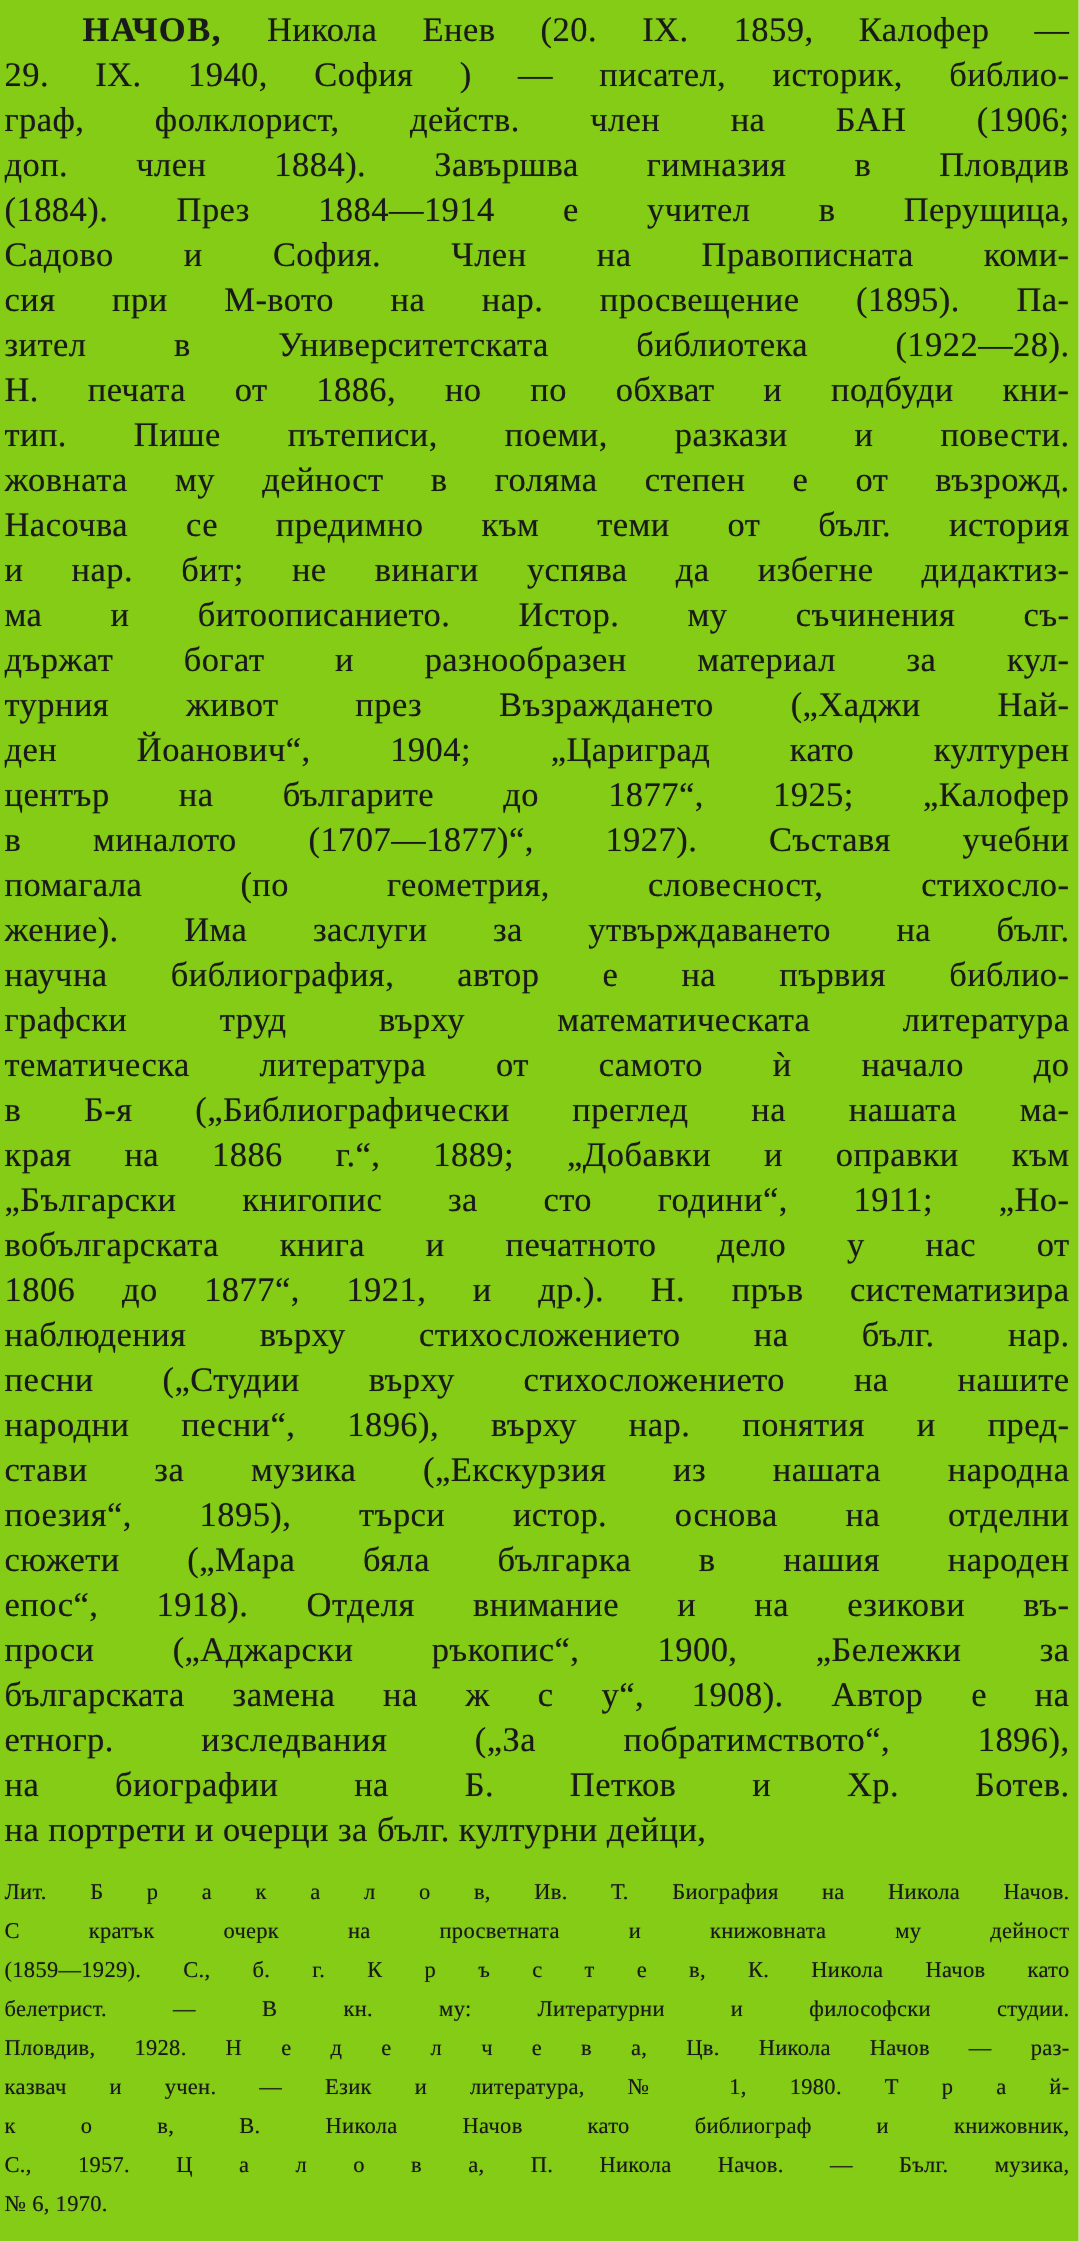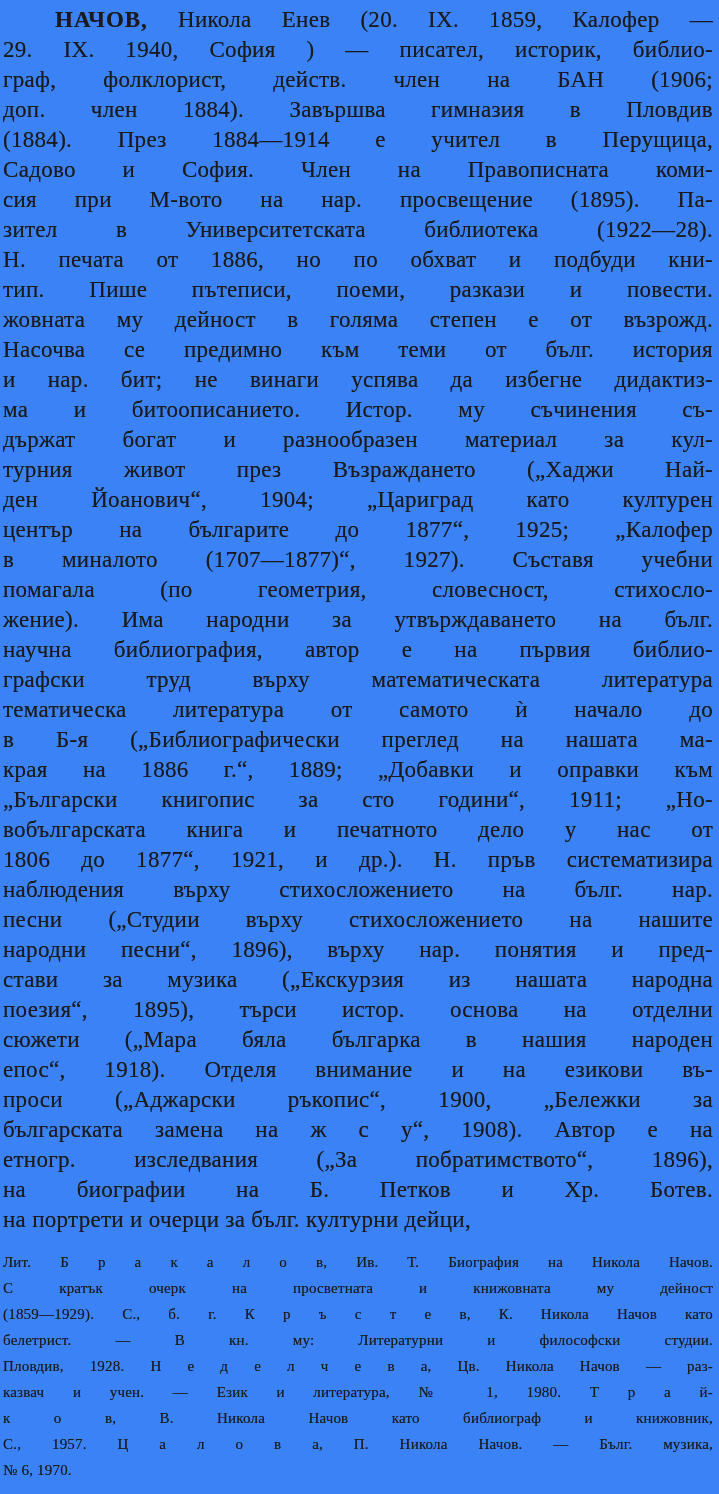--- a/index.html
+++ b/index.html
@@ -5,21 +5,21 @@
   html, body {
     margin: 0;
     padding: 0;
     background: #e9e9e7;
   }
   .page {
     position: relative;
     width: 719px;
     height: 1494px;
     box-sizing: border-box;
-    background: #3b82f6;
+    background: #84cc16;
     color: #1a1a1a;
     padding: 5px 6px 0 3px;
     overflow: hidden;
     font-family: "Liberation Serif", "DejaVu Serif", serif;
     text-shadow: 0 0 0.5px rgba(20,20,20,0.55);
   }
   .entry {
     font-size: 23px;
     line-height: 30px;
     letter-spacing: 0.3px;
@@ -71,21 +71,21 @@
         <div class="line">жовната му дейност в голяма степен е от възрожд.</div>
         <div class="line">Насочва се предимно към теми от бълг. история</div>
         <div class="line">и нар. бит; не винаги успява да избегне дидактиз-</div>
         <div class="line">ма и битоописанието. Истор. му съчинения съ-</div>
         <div class="line">държат богат и разнообразен материал за кул-</div>
         <div class="line">турния живот през Възраждането („Хаджи Най-</div>
         <div class="line">ден Йоанович“, 1904; „Цариград като културен</div>
         <div class="line">център на българите до 1877“, 1925; „Калофер</div>
         <div class="line">в миналото (1707—1877)“, 1927). Съставя учебни</div>
         <div class="line">помагала (по геометрия, словесност, стихосло-</div>
-        <div class="line">жение). Има народни за утвърждаването на бълг.</div>
+        <div class="line">жение). Има заслуги за утвърждаването на бълг.</div>
         <div class="line">научна библиография, автор е на първия библио-</div>
         <div class="line">графски труд върху математическата литература</div>
         <div class="line">тематическа литература от самото ѝ начало до</div>
         <div class="line">в Б-я („Библиографически преглед на нашата ма-</div>
         <div class="line">края на 1886 г.“, 1889; „Добавки и оправки към</div>
         <div class="line">„Български книгопис за сто години“, 1911; „Но-</div>
         <div class="line">вобългарската книга и печатното дело у нас от</div>
         <div class="line">1806 до 1877“, 1921, и др.). Н. пръв систематизира</div>
         <div class="line">наблюдения върху стихосложението на бълг. нар.</div>
         <div class="line">песни („Студии върху стихосложението на нашите</div>

